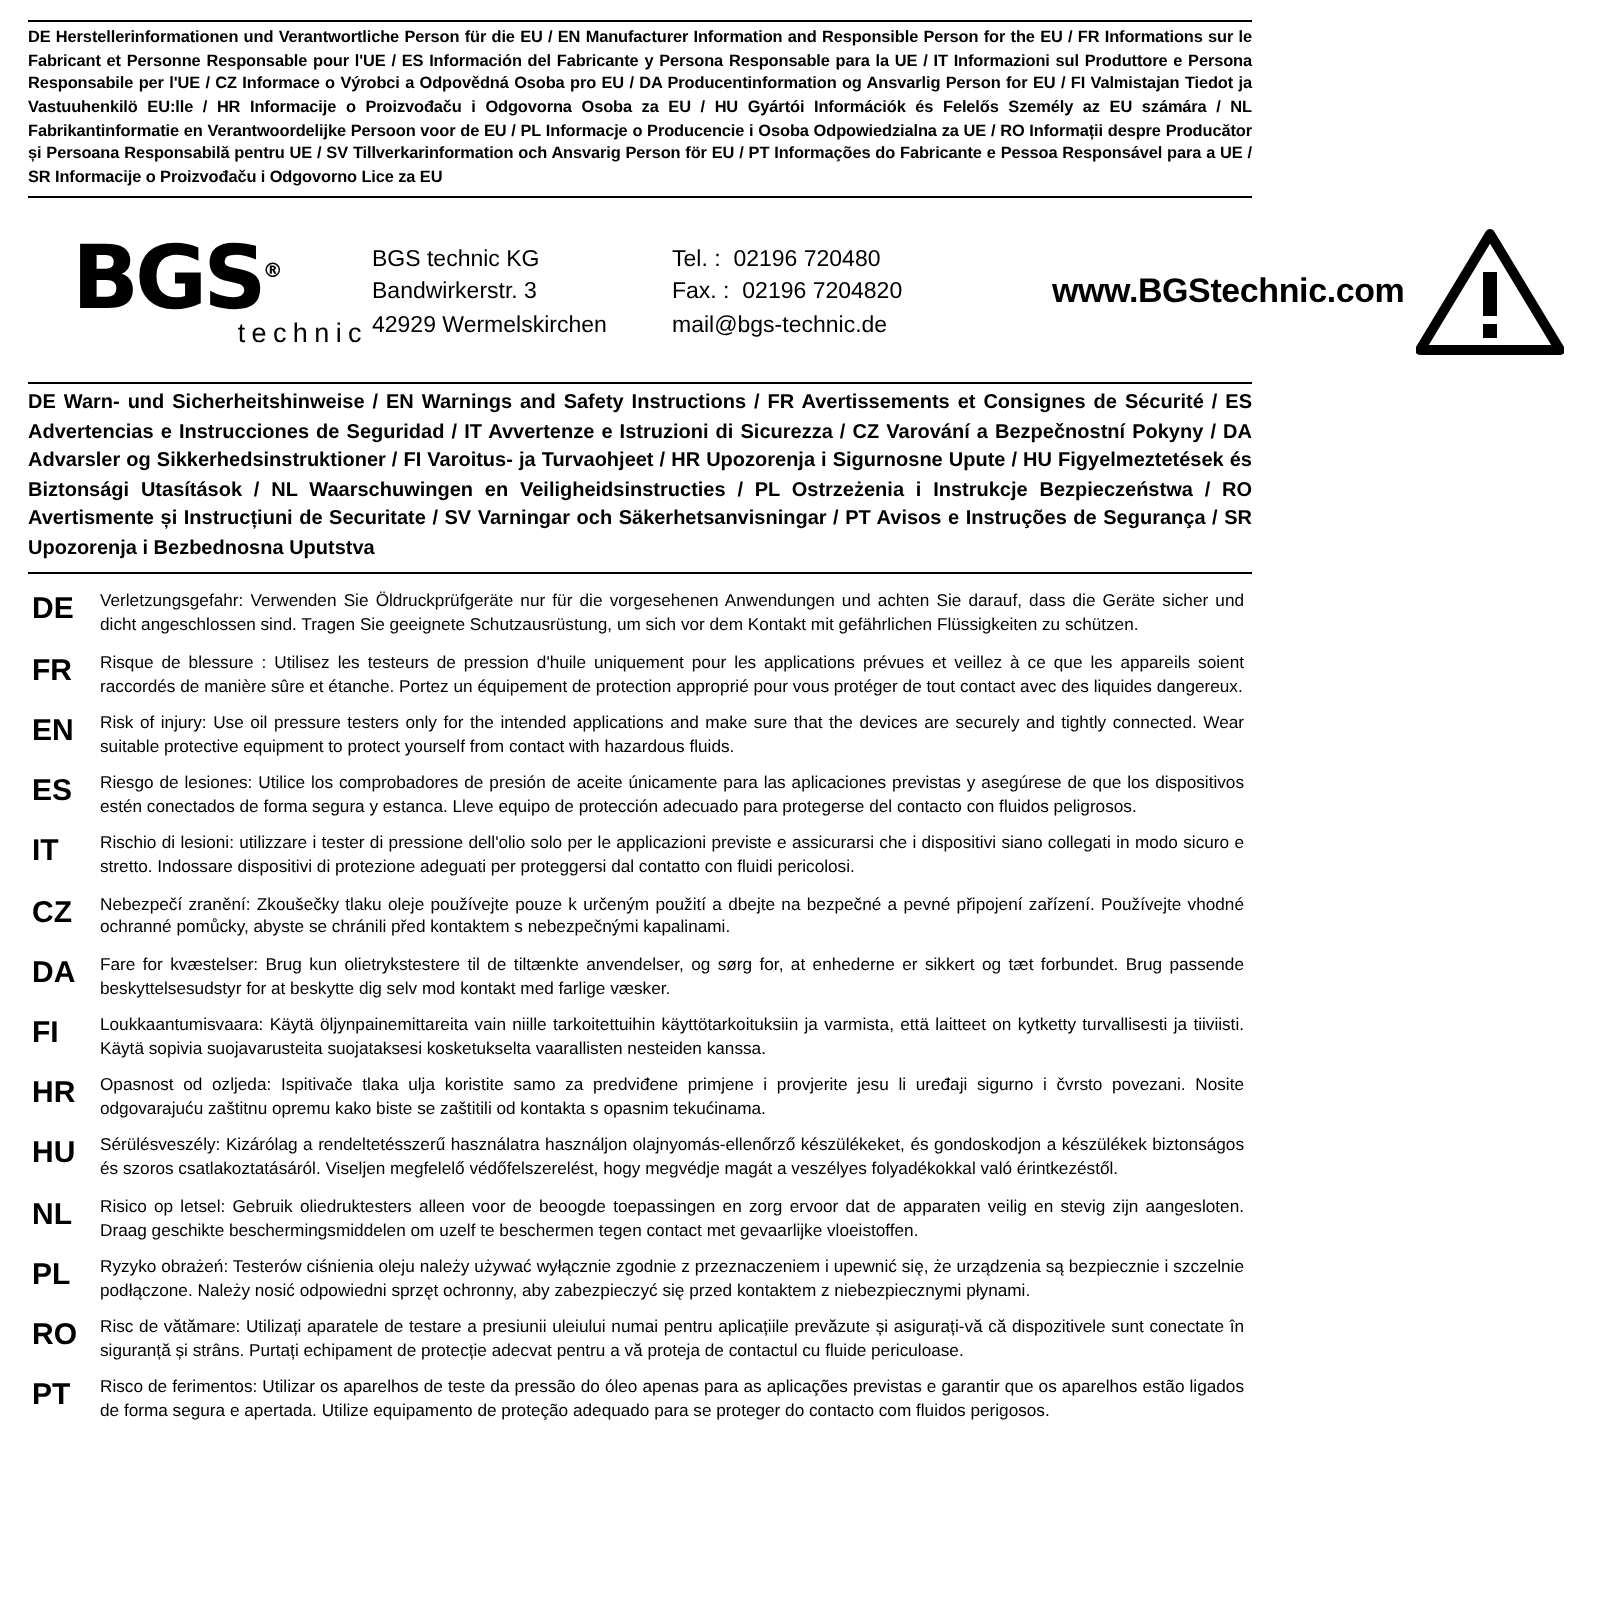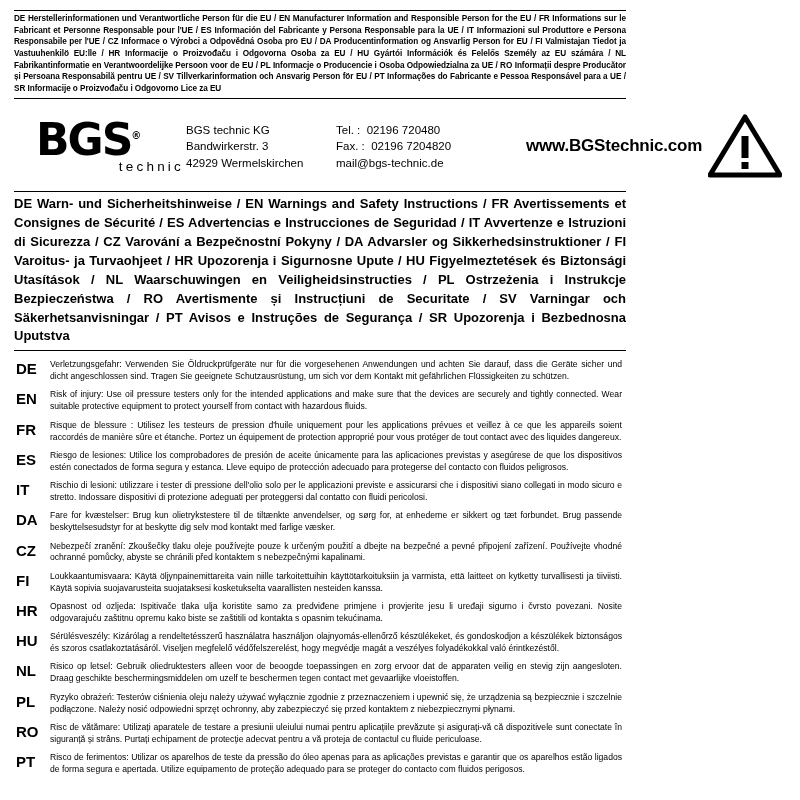--- a/index.html
+++ b/index.html
@@ -94,21 +94,21 @@
     flex: 0 0 auto;
     width: 86px;
     display: flex;
     justify-content: center;
     align-items: center;
     padding-right: 8px;
   }
 
   
   .titles {
-    font-size: 13px;
+    font-size: 10px;
     line-height: 1.45;
     font-weight: bold;
     padding: 3px 0 4px 0;
     text-align: justify;
   }
 
   
   .rows {
     padding-top: 8px;
   }
@@ -179,44 +179,44 @@
 
   <hr class="rule">
 
   <div class="rows">
 
     <div class="row">
       <div class="lang">DE</div>
       <div class="txt">Verletzungsgefahr: Verwenden Sie Öldruckprüfgeräte nur für die vorgesehenen Anwendungen und achten Sie darauf, dass die Geräte sicher und dicht angeschlossen sind. Tragen Sie geeignete Schutzausrüstung, um sich vor dem Kontakt mit gefährlichen Flüssigkeiten zu schützen.</div>
     </div>
     <div class="row">
+      <div class="lang">FR</div>
+      <div class="txt">Risque de blessure : Utilisez les testeurs de pression d'huile uniquement pour les applications prévues et veillez à ce que les appareils soient raccordés de manière sûre et étanche. Portez un équipement de protection approprié pour vous protéger de tout contact avec des liquides dangereux.</div>
+    </div>
+    <div class="row">
       <div class="lang">EN</div>
       <div class="txt">Risk of injury: Use oil pressure testers only for the intended applications and make sure that the devices are securely and tightly connected. Wear suitable protective equipment to protect yourself from contact with hazardous fluids.</div>
     </div>
     <div class="row">
-      <div class="lang">FR</div>
-      <div class="txt">Risque de blessure : Utilisez les testeurs de pression d'huile uniquement pour les applications prévues et veillez à ce que les appareils soient raccordés de manière sûre et étanche. Portez un équipement de protection approprié pour vous protéger de tout contact avec des liquides dangereux.</div>
-    </div>
-    <div class="row">
       <div class="lang">ES</div>
       <div class="txt">Riesgo de lesiones: Utilice los comprobadores de presión de aceite únicamente para las aplicaciones previstas y asegúrese de que los dispositivos estén conectados de forma segura y estanca. Lleve equipo de protección adecuado para protegerse del contacto con fluidos peligrosos.</div>
     </div>
     <div class="row">
       <div class="lang">IT</div>
       <div class="txt">Rischio di lesioni: utilizzare i tester di pressione dell'olio solo per le applicazioni previste e assicurarsi che i dispositivi siano collegati in modo sicuro e stretto. Indossare dispositivi di protezione adeguati per proteggersi dal contatto con fluidi pericolosi.</div>
     </div>
     <div class="row">
+      <div class="lang">CZ</div>
+      <div class="txt">Nebezpečí zranění: Zkoušečky tlaku oleje používejte pouze k určeným použití a dbejte na bezpečné a pevné připojení zařízení. Používejte vhodné ochranné pomůcky, abyste se chránili před kontaktem s nebezpečnými kapalinami.</div>
+    </div>
+    <div class="row">
       <div class="lang">DA</div>
       <div class="txt">Fare for kvæstelser: Brug kun olietrykstestere til de tiltænkte anvendelser, og sørg for, at enhederne er sikkert og tæt forbundet. Brug passende beskyttelsesudstyr for at beskytte dig selv mod kontakt med farlige væsker.</div>
     </div>
     <div class="row">
-      <div class="lang">CZ</div>
-      <div class="txt">Nebezpečí zranění: Zkoušečky tlaku oleje používejte pouze k určeným použití a dbejte na bezpečné a pevné připojení zařízení. Používejte vhodné ochranné pomůcky, abyste se chránili před kontaktem s nebezpečnými kapalinami.</div>
-    </div>
-    <div class="row">
       <div class="lang">FI</div>
       <div class="txt">Loukkaantumisvaara: Käytä öljynpainemittareita vain niille tarkoitettuihin käyttötarkoituksiin ja varmista, että laitteet on kytketty turvallisesti ja tiiviisti. Käytä sopivia suojavarusteita suojataksesi kosketukselta vaarallisten nesteiden kanssa.</div>
     </div>
     <div class="row">
       <div class="lang">HR</div>
       <div class="txt">Opasnost od ozljeda: Ispitivače tlaka ulja koristite samo za predviđene primjene i provjerite jesu li uređaji sigurno i čvrsto povezani. Nosite odgovarajuću zaštitnu opremu kako biste se zaštitili od kontakta s opasnim tekućinama.</div>
     </div>
     <div class="row">
       <div class="lang">HU</div>
       <div class="txt">Sérülésveszély: Kizárólag a rendeltetésszerű használatra használjon olajnyomás-ellenőrző készülékeket, és gondoskodjon a készülékek biztonságos és szoros csatlakoztatásáról. Viseljen megfelelő védőfelszerelést, hogy megvédje magát a veszélyes folyadékokkal való érintkezéstől.</div>

